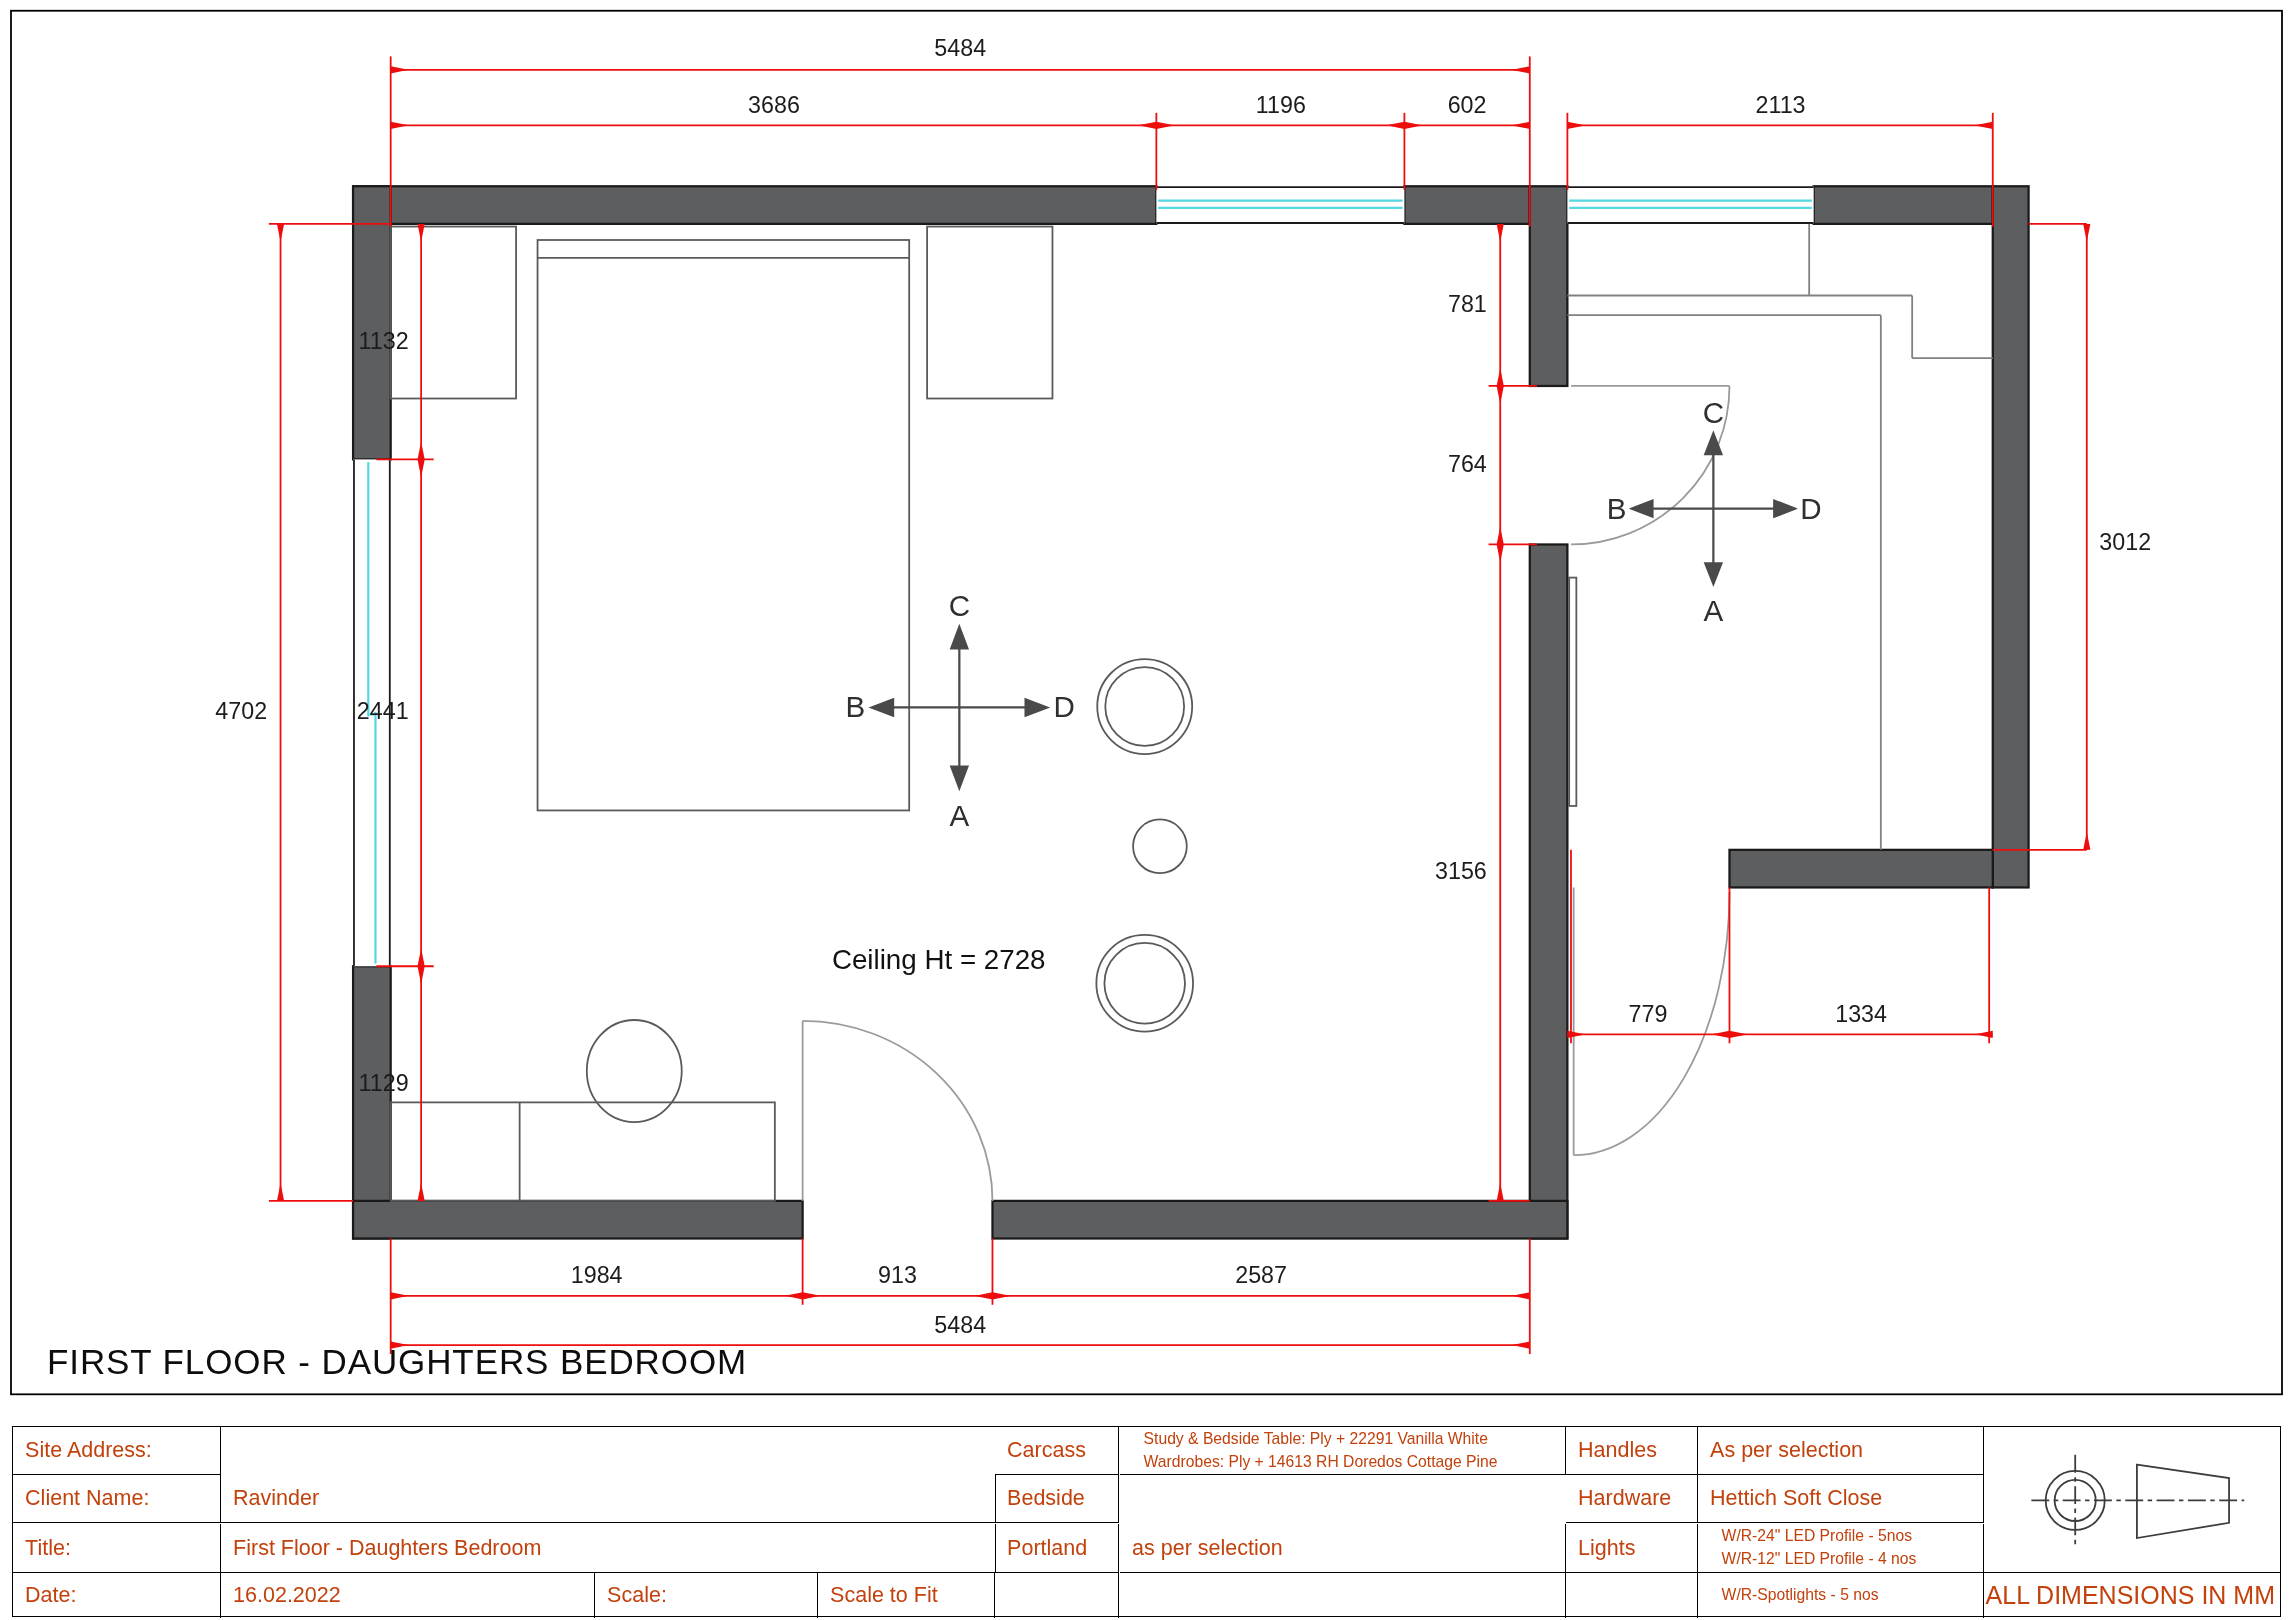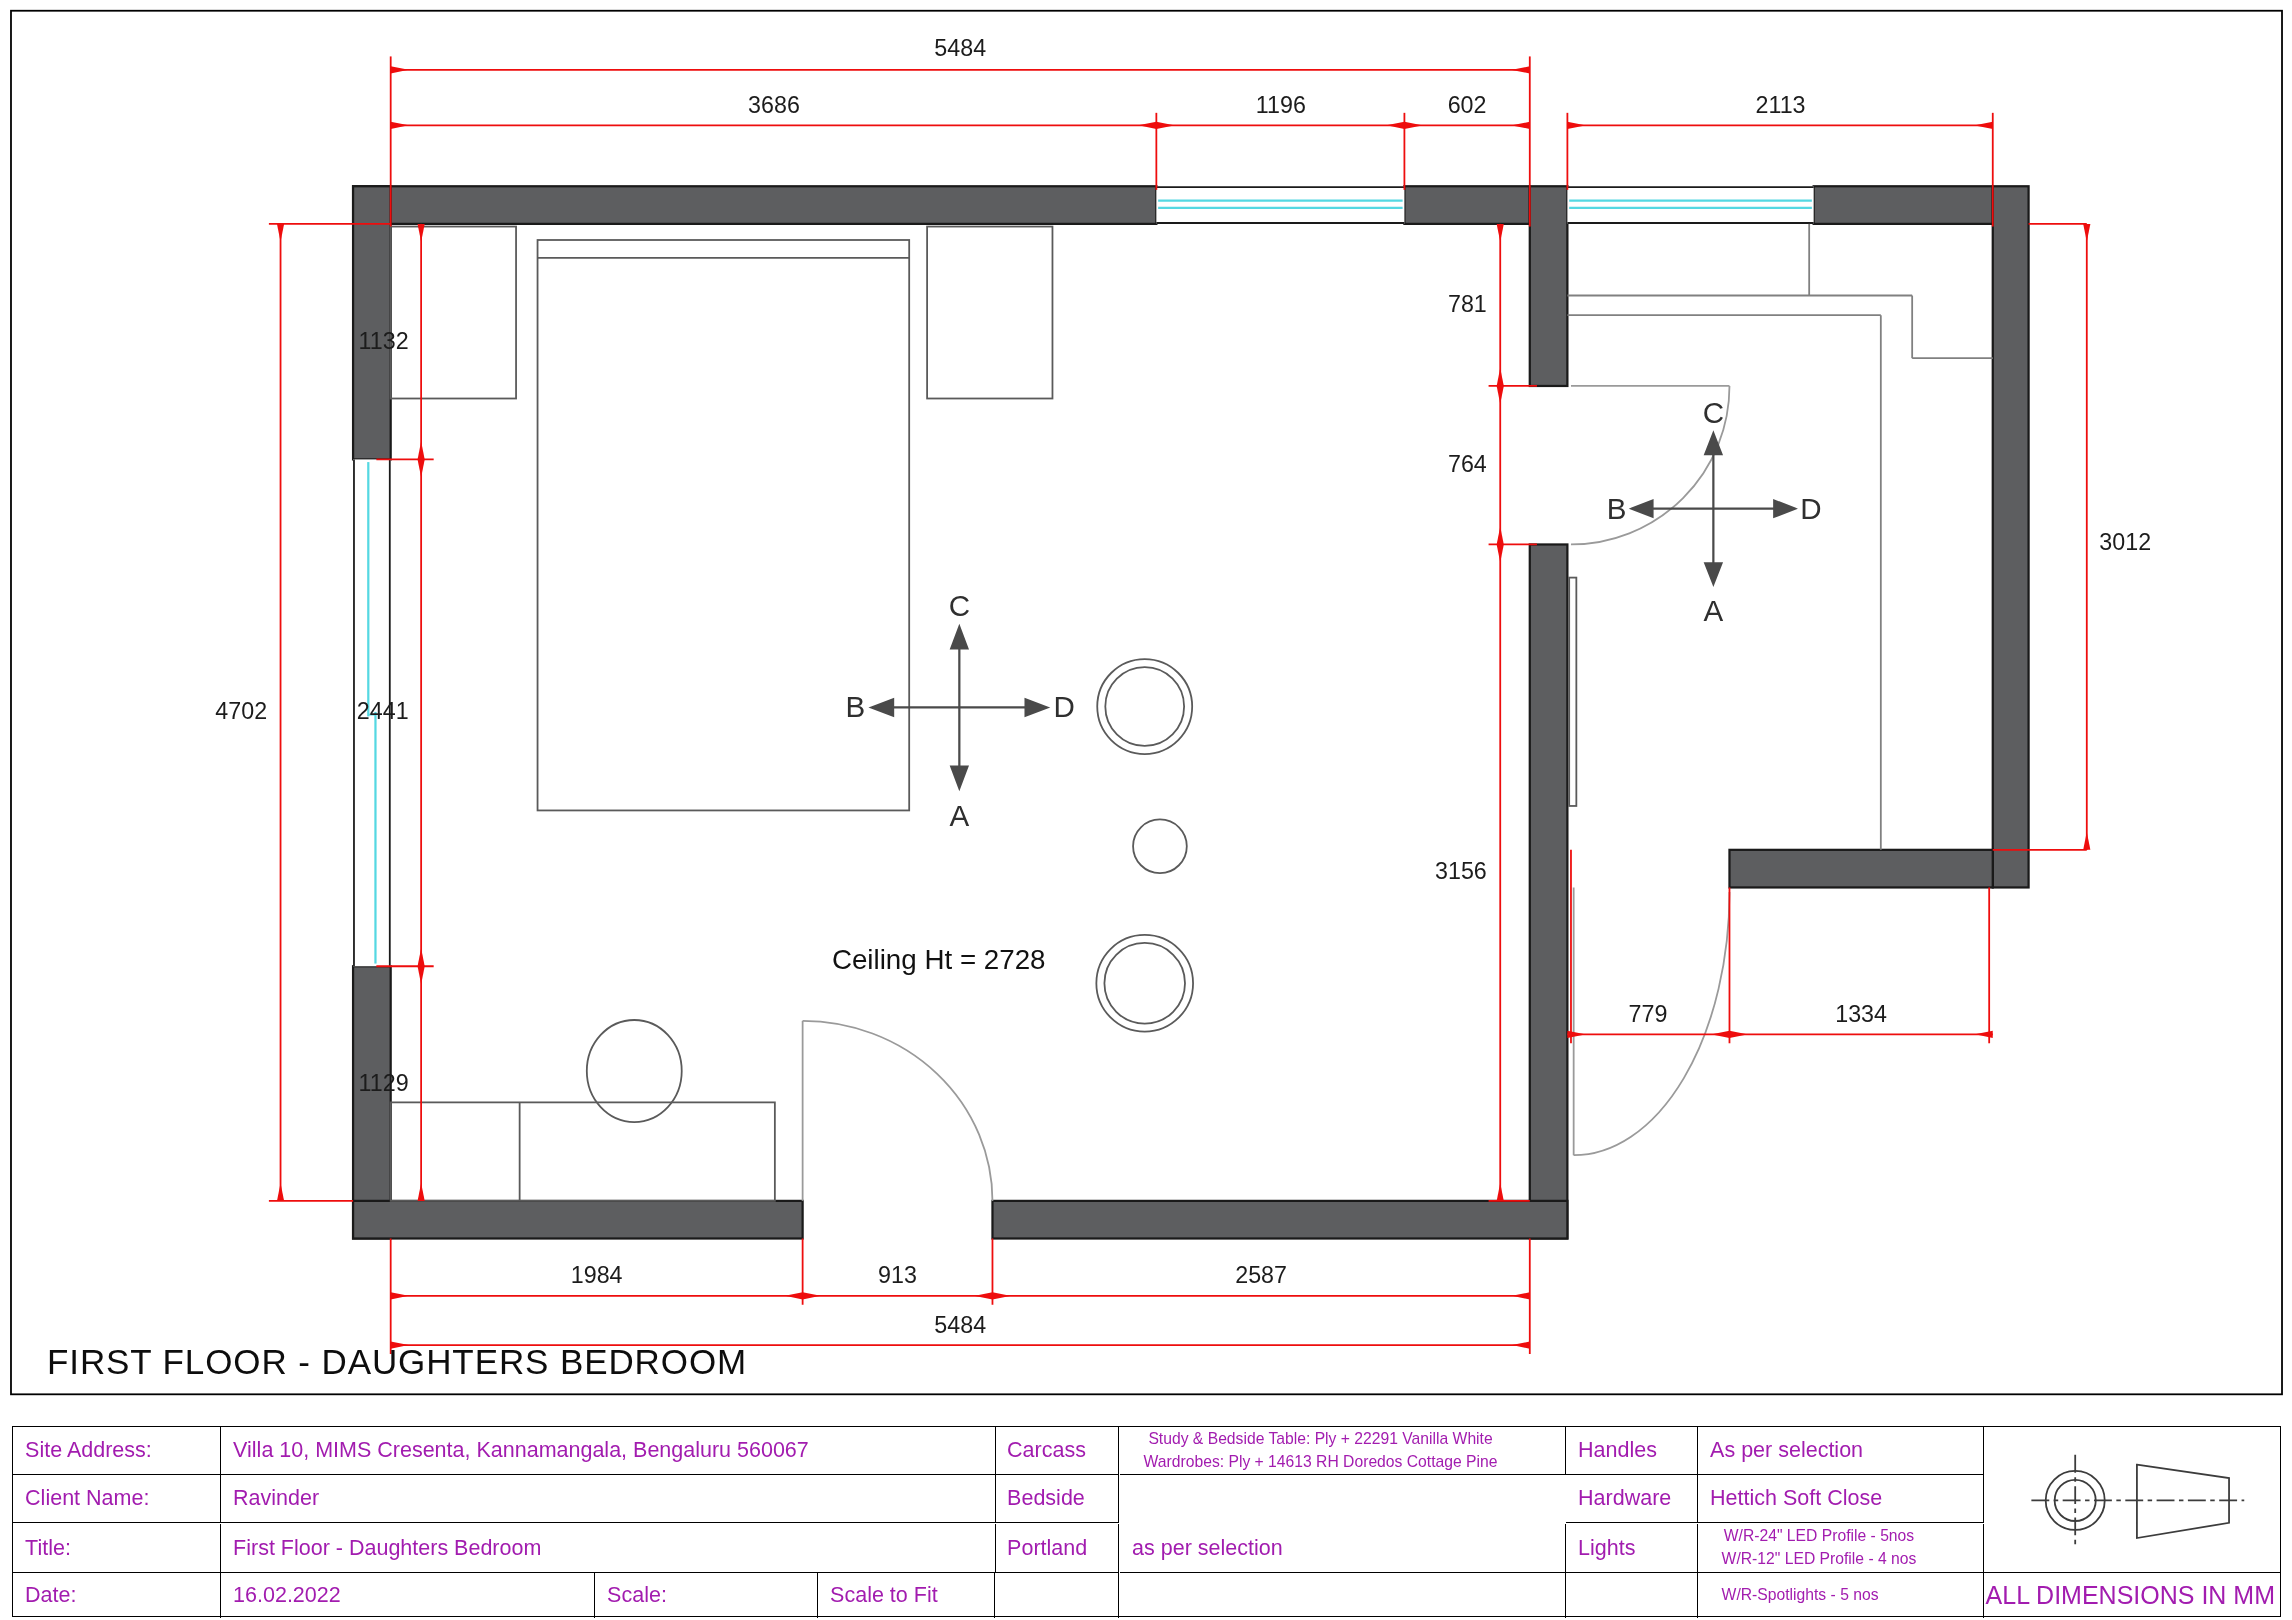--- a/index.html
+++ b/index.html
@@ -7,22 +7,22 @@
          font-family:"Liberation Sans",sans-serif;}
   #plan-svg{position:absolute;left:0;top:0;}
   .dim-label{font-size:26px;fill:#1c1c1c;}
   .compass-letter{font-size:33px;fill:#2f2f2f;}
   .ceiling-note{font-size:31px;fill:#111;}
   #drawing-title{position:absolute;left:47px;top:1342px;font-size:35px;color:#0d0d0d;
                  letter-spacing:0.9px;white-space:nowrap;}
   #title-block{position:absolute;left:11.6px;top:1426px;width:2269px;height:191px;
                border:1.8px solid #000;box-sizing:border-box;background:#fff;}
   .cell{position:absolute;box-sizing:border-box;border-right:1.8px solid #000;border-bottom:1.8px solid #000;
-        display:flex;align-items:center;padding-left:12.5px;font-size:21.5px;color:#a21caf;
-        white-space:nowrap;overflow:hidden;text-align:center;}
+        display:flex;align-items:center;padding-left:12.5px;font-size:21.5px;color:#c2410c;
+        white-space:nowrap;overflow:hidden;}
   .cell.small{font-size:15.7px;line-height:1.45;padding-left:24px;}
   .cell.small .twoline{display:block;}
   .cell.nob{border-bottom:none;}
   .cell.nor{border-right:none;}
   .cell.big{font-size:25px;}
   .sheet-border{fill:none;stroke:#000;stroke-width:2;}
 </style>
 </head>
 <body>
 
@@ -211,21 +211,20 @@
     <text class="dim-label" x="1408" y="1433" text-anchor="middle">2587</text>
     <text class="dim-label" x="1072" y="1488" text-anchor="middle">5484</text>
   </g>
 </svg>
 
 <div id="drawing-title">FIRST FLOOR - DAUGHTERS BEDROOM</div>
 
 <div id="title-block">
 
   <div class="cell" style="left:0;top:0;width:208px;height:48px">Site Address:</div>
-  <div class="cell" style="left:208px;top:0;width:775px;height:48px">Villa 10, MIMS Cresenta, Kannamangala, Bengaluru 560067</div>
   <div class="cell" style="left:982px;top:0;width:124px;height:48px">Carcass</div>
   <div class="cell small" style="left:1107px;top:0;width:446px;height:48px">
     <span class="twoline"><span>Study &amp; Bedside Table: Ply + 22291 Vanilla White</span><br>
     <span>Wardrobes: Ply + 14613 RH Doredos Cottage Pine</span></span>
   </div>
   <div class="cell" style="left:1553px;top:0;width:132px;height:48px">Handles</div>
   <div class="cell" style="left:1685px;top:0;width:286px;height:48px">As per selection</div>
 
   <div class="cell nor" style="left:1970px;top:0;width:298px;height:146px;padding:0;justify-content:center">
     <svg width="298" height="144" viewBox="0 0 333 161">

